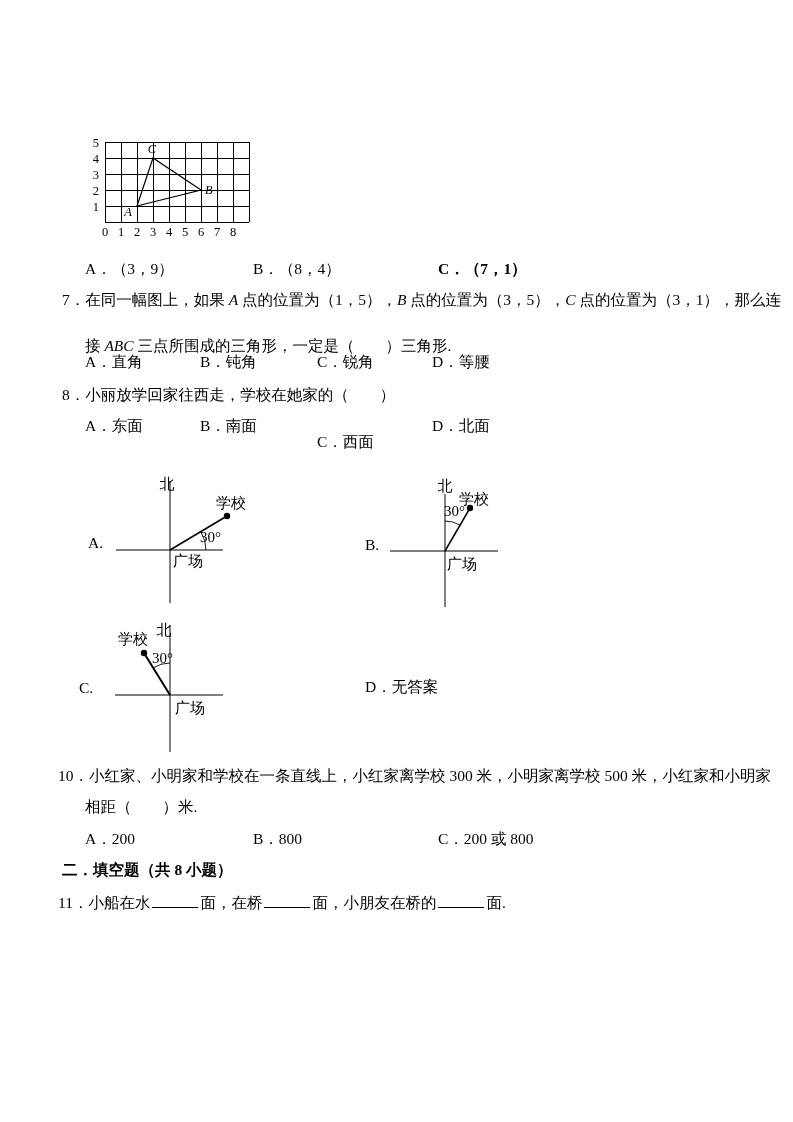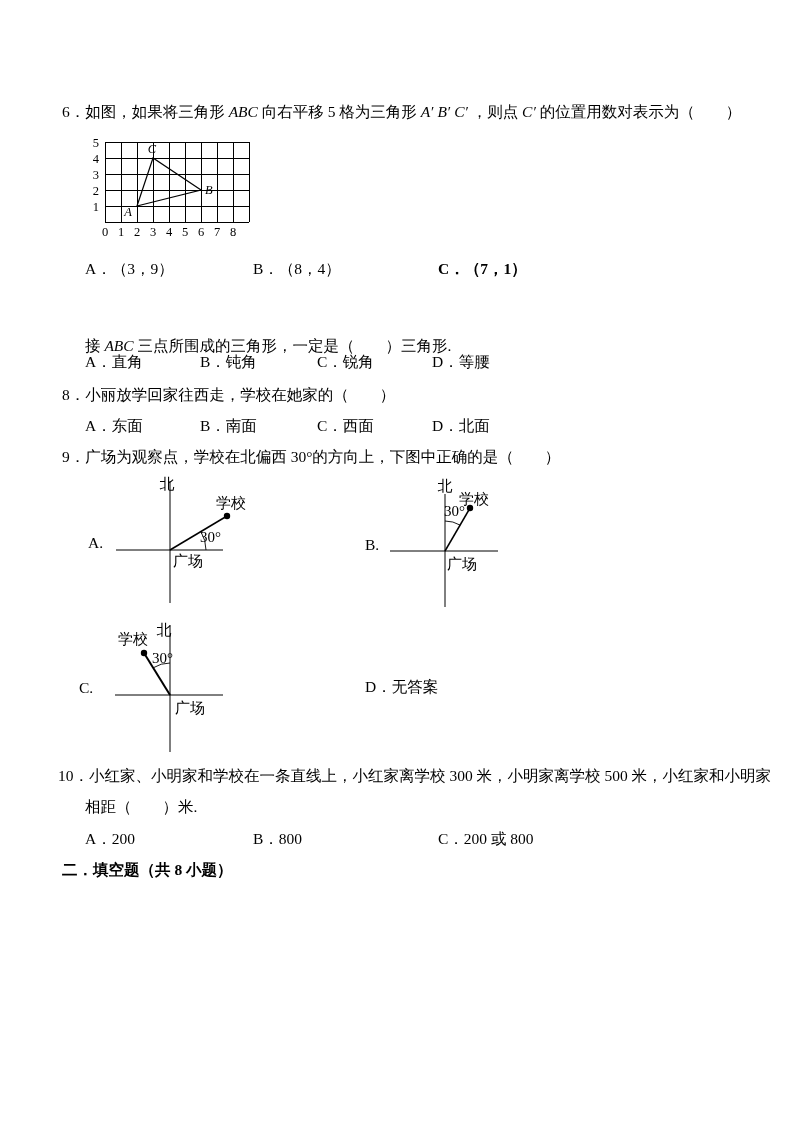--- a/index.html
+++ b/index.html
@@ -19,21 +19,20 @@
   .ln{stroke:#000;stroke-width:1;fill:none;}
   .ray{stroke:#000;stroke-width:1.5;fill:none;}
   .rayC{stroke:#000;stroke-width:2;fill:none;}
   .arc{stroke:#000;stroke-width:0.9;fill:none;}
 </style>
 </head>
 <body>
 
 <div class="page">
 
-  <div class="abs" style="left:62px;top:102px;"><span>6．如图，如果将三角形 </span><span class="v">ABC</span><span> 向右平移 5 格为三角形 </span><span class="v">A′</span><span> </span><span class="v">B′</span><span> </span><span class="v">C′</span><span> ，则点 </span><span class="v">C′</span><span> 的位置用数对表示为（　　）</span></div>
 
   <svg style="left:86px;top:134px;" width="180" height="108">
     <path class="ln" shape-rendering="crispEdges" d="M19,8V88 M35,8V88 M51,8V88 M67,8V88 M83,8V88 M99,8V88 M115,8V88 M131,8V88 M147,8V88 M163,8V88
          M19,8H163 M19,24H163 M19,40H163 M19,56H163 M19,72H163 M19,88H163"></path>
     <polygon points="51,72 67,24 115,56" style="fill:none;stroke:#000;stroke-width:1.2;"></polygon>
     <text class="axnum" x="13" y="13" text-anchor="end">5</text>
     <text class="axnum" x="13" y="29" text-anchor="end">4</text>
     <text class="axnum" x="13" y="45" text-anchor="end">3</text>
     <text class="axnum" x="13" y="61" text-anchor="end">2</text>
     <text class="axnum" x="13" y="77" text-anchor="end">1</text>
@@ -50,37 +49,37 @@
     <text class="vtx" x="119" y="60" text-anchor="start">B</text>
     <text class="vtx" x="66" y="19" text-anchor="middle">C</text>
   </svg>
 
   <div>
     <span class="opt o3a" style="top:259px;">A．（3，9）</span>
     <span class="opt o3b" style="top:259px;">B．（8，4）</span>
     <span class="opt o3c" style="top:259px;font-weight:bold;">C．（7，1）</span>
   </div>
 
+  <div class="abs" style="left:62px;top:290px;"><span>7．在同一幅图上，如果 </span><span class="v">A</span><span> 点的位置为（1，5），</span><span class="v">B</span><span> 点的位置为（3，5），</span><span class="v">C</span><span> 点的位置为（3，1），那么连</span></div>
   <div class="abs" style="left:85px;top:336px;"><span>接 </span><span class="v">ABC</span><span> 三点所围成的三角形，一定是（　　）三角形.</span></div>
   <div>
     <span class="opt o4a" style="top:352px;">A．直角</span>
     <span class="opt o4b" style="top:352px;">B．钝角</span>
     <span class="opt o4c" style="top:352px;">C．锐角</span>
     <span class="opt o4d" style="top:352px;">D．等腰</span>
   </div>
 
   <div class="abs" style="left:62px;top:385px;"><span>8．小丽放学回家往西走，学校在她家的（　　）</span></div>
   <div>
     <span class="opt o4a" style="top:416px;">A．东面</span>
     <span class="opt o4b" style="top:416px;text-align:right;">B．南面</span>
-    <span class="opt o4c" style="top:416px;">C．西面</span>
+    <span class="opt o4c" style="top:432px;">C．西面</span>
     <span class="opt o4d" style="top:416px;">D．北面</span>
   </div>
 
-  <div class="abs" style="left:62px;top:447px;"><span>9．广场为观察点，学校在北偏西 30°的方向上，下图中正确的是（　　）</span></div>
 
   <span class="abs" style="left:88px;top:534px;">A.</span>
   <svg style="left:100px;top:470px;" width="180" height="140">
     <line class="ln" x1="70" y1="11" x2="70" y2="133"></line>
     <line class="ln" x1="16" y1="80" x2="123" y2="80"></line>
     <line class="ray" x1="70" y1="80" x2="127" y2="46"></line>
     <circle cx="127" cy="46" r="3.2" fill="#000"></circle>
     <path class="arc" d="M106,80 A36,36 0 0 0 100.9,61.6"></path>
     <text x="67" y="19" text-anchor="middle">北</text>
     <text x="116" y="38">学校</text>
@@ -119,14 +118,15 @@
   <div class="abs" style="left:58px;top:766px;"><span>10．小红家、小明家和学校在一条直线上，小红家离学校 300 米，小明家离学校 500 米，小红家和小明家</span></div>
   <div class="abs" style="left:85px;top:797px;"><span>相距（　　）米.</span></div>
   <div>
     <span class="opt o3a" style="top:829px;">A．200</span>
     <span class="opt o3b" style="top:829px;">B．800</span>
     <span class="opt o3c" style="top:829px;">C．200 或 800</span>
   </div>
 
   <div class="abs bold" style="left:62px;top:860px;">二．填空题（共 8 小题）</div>
 
+  <div class="abs" style="left:58px;top:892px;"><span>11．小船在水</span><span class="blank"></span><span>面，在桥</span><span class="blank"></span><span>面，小朋友在桥的</span><span class="blank"></span><span>面.</span></div>
 
 </div>
 
 </body></html>

